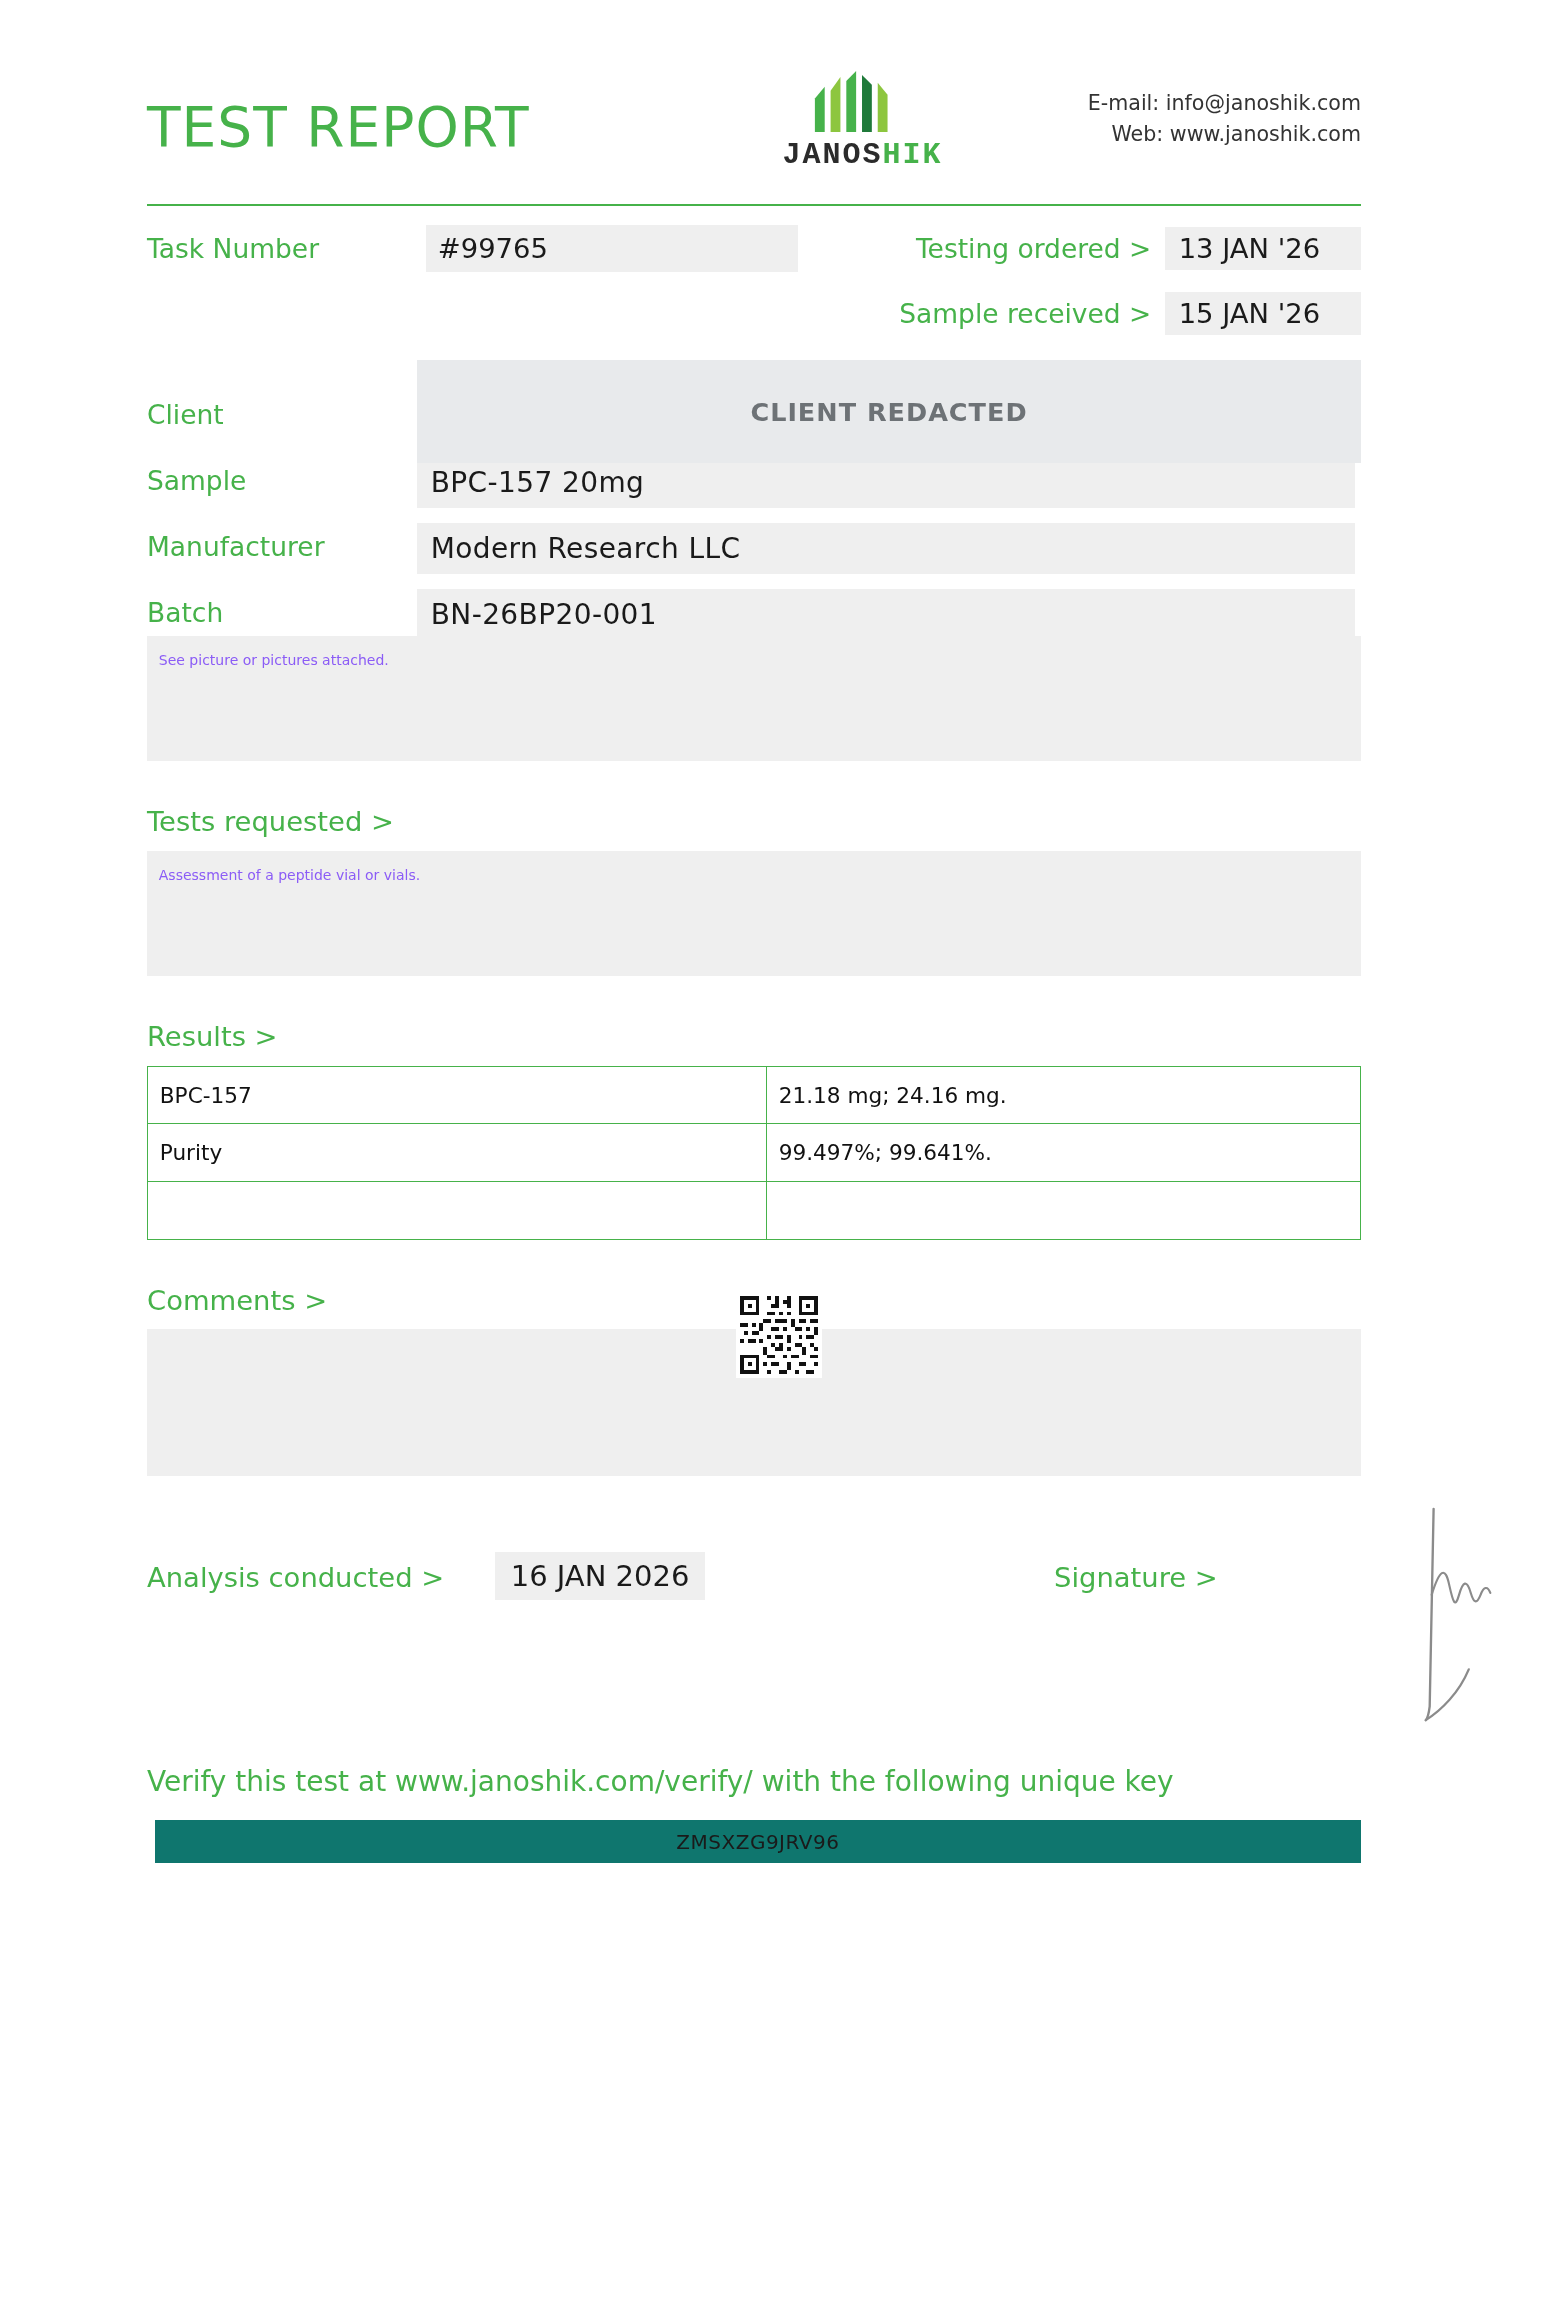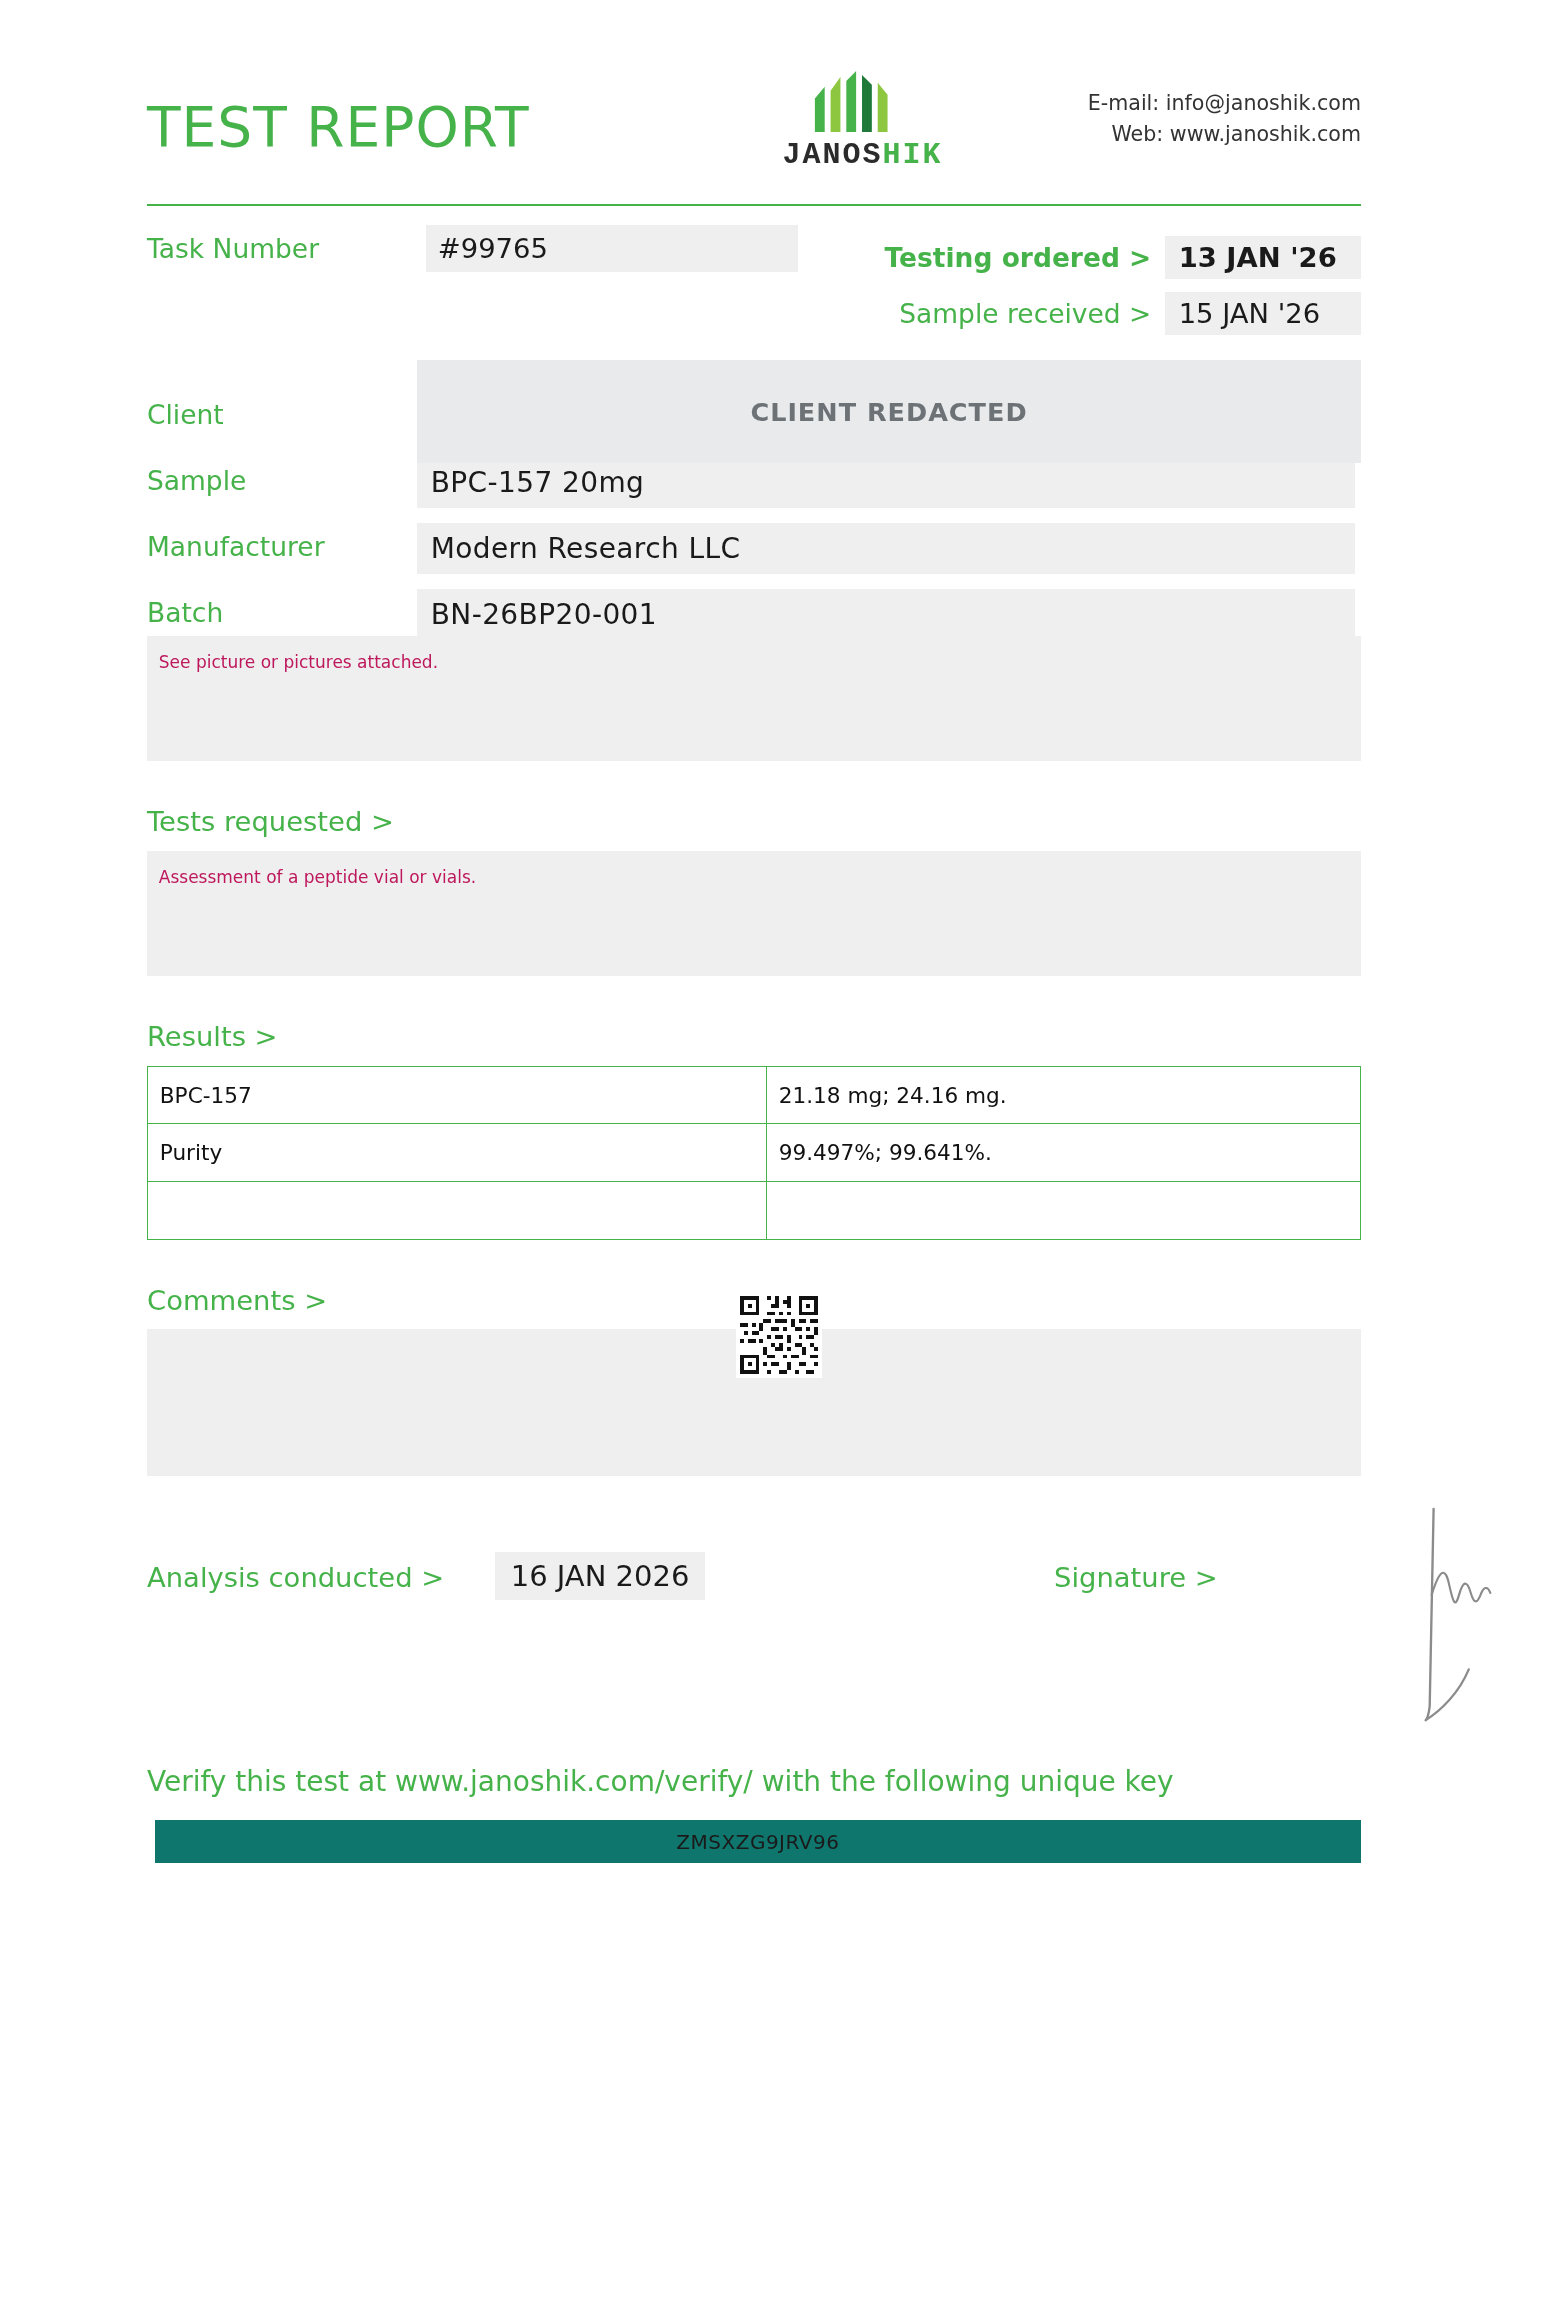--- a/index.html
+++ b/index.html
@@ -106,21 +106,21 @@
     color: #1a1a1a;
   }
   .date-line {
     position: absolute;
     right: 0;
     display: flex;
     align-items: center;
     justify-content: flex-end;
     gap: 13.7px;
   }
-  .date-line.first { top: 13px; font-weight: bold; }
+  .date-line.first { top: 4px; }
   .date-line.second { top: 69px; }
   .date-label {
     color: #46b24a;
     font-size: 26.5px;
     white-space: nowrap;
   }
   .date-value {
     background: #efefef;
     font-size: 27.4px;
     padding: 5.9px 13.7px;
@@ -178,22 +178,22 @@
   
   .section-head {
     color: #46b24a;
     font-size: 27.4px;
     margin-top: 45px;
     margin-bottom: 13.7px;
   }
   .grey-box {
     background: #efefef;
     padding: 15.7px 11.8px;
-    font-size: 17px;
-    color: #be185d;
+    font-size: 14px;
+    color: #8b5cf6;
     box-sizing: border-box;
   }
   .box-desc { height: 125px; }
   .box-tests { height: 125px; }
   .box-comments { height: 147px; }
 
   
   .qr {
     position: absolute;
     left: 725px;

